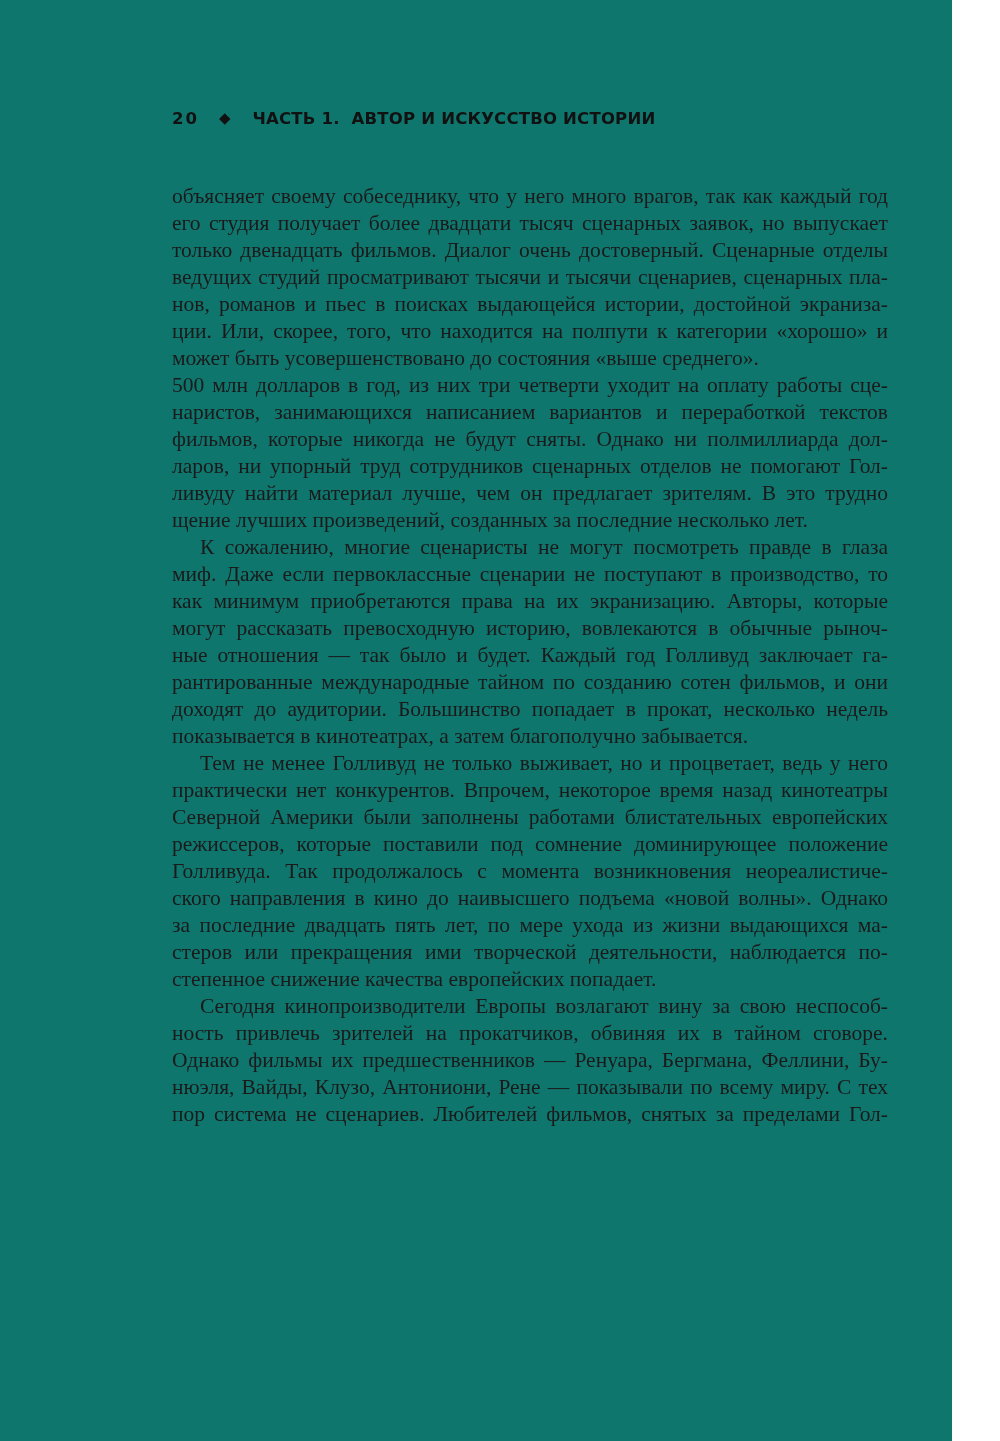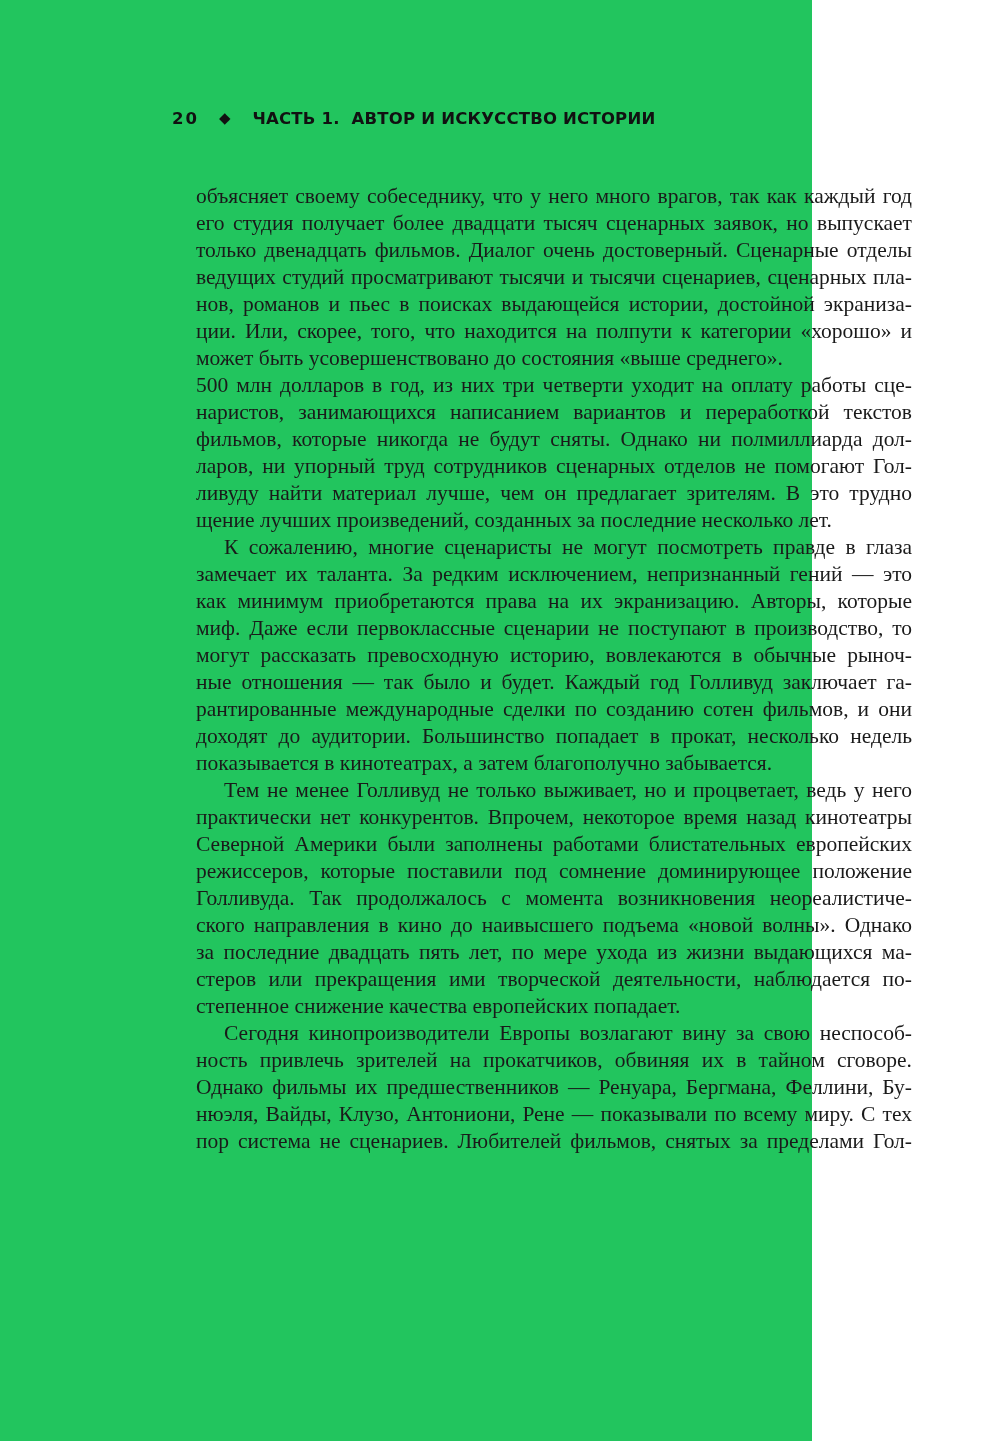--- a/index.html
+++ b/index.html
@@ -1,30 +1,29 @@
 <!DOCTYPE html>
 <html><head>
 <meta charset="utf-8">
 <style>
   html, body { margin: 0; padding: 0; background: #ffffff; }
   body { width: 1000px; height: 1441px; position: relative; overflow: hidden; }
-  .page { position: absolute; left: 0; top: 0; width: 812px; height: 1441px; background: #22c55e; }
+  .page { position: absolute; left: 0; top: 0; width: 952px; height: 1441px; background: #0f766e; }
   .running-head {
     position: absolute; left: 172px; top: 106px; height: 24px;
     font-family: "DejaVu Sans", sans-serif; font-weight: bold; font-size: 16.5px;
     color: #111; white-space: nowrap; display: flex; align-items: center;
   }
   .running-head .num { letter-spacing: 2px; }
   .running-head .diamond { margin-left: 20px; margin-right: 22px; font-size: 15px; }
   .running-head .title { letter-spacing: 0.2px; }
   .body-text {
     position: absolute; left: 172px; top: 183px; width: 716px;
     font-family: "Liberation Serif", serif; font-size: 21.5px; line-height: 27px;
     color: #1a1a1a;
-    margin-left: 24px;
   }
   .line {
     display: block; height: 27px; white-space: nowrap;
     text-align: justify; text-align-last: justify;
   }
   .line.last { text-align-last: left; }
   .line.indent { padding-left: 28px; }
 </style>
 </head>
 <body>
@@ -49,26 +48,25 @@
       <div>
         <span class="line">500 млн долларов в год, из них три четверти уходит на оплату работы сце-</span>
         <span class="line">наристов, занимающихся написанием вариантов и переработкой текстов</span>
         <span class="line">фильмов, которые никогда не будут сняты. Однако ни полмиллиарда дол-</span>
         <span class="line">ларов, ни упорный труд сотрудников сценарных отделов не помогают Гол-</span>
         <span class="line">ливуду найти материал лучше, чем он предлагает зрителям. В это трудно</span>
         <span class="line last">щение лучших произведений, созданных за последние несколько лет.</span>
       </div>
       <div>
         <span class="line indent">К сожалению, многие сценаристы не могут посмотреть правде в глаза</span>
-        <span class="line">замечает их таланта. За редким исключением, непризнанный гений — это</span>
+        <span class="line">миф. Даже если первоклассные сценарии не поступают в производство, то</span>
         <span class="line">как минимум приобретаются права на их экранизацию. Авторы, которые</span>
-        <span class="line">миф. Даже если первоклассные сценарии не поступают в производство, то</span>
         <span class="line">могут рассказать превосходную историю, вовлекаются в обычные рыноч-</span>
         <span class="line">ные отношения — так было и будет. Каждый год Голливуд заключает га-</span>
-        <span class="line">рантированные международные сделки по созданию сотен фильмов, и они</span>
+        <span class="line">рантированные международные тайном по созданию сотен фильмов, и они</span>
         <span class="line">доходят до аудитории. Большинство попадает в прокат, несколько недель</span>
         <span class="line last">показывается в кинотеатрах, а затем благополучно забывается.</span>
       </div>
       <div>
         <span class="line indent">Тем не менее Голливуд не только выживает, но и процветает, ведь у него</span>
         <span class="line">практически нет конкурентов. Впрочем, некоторое время назад кинотеатры</span>
         <span class="line">Северной Америки были заполнены работами блистательных европейских</span>
         <span class="line">режиссеров, которые поставили под сомнение доминирующее положение</span>
         <span class="line">Голливуда. Так продолжалось с момента возникновения неореалистиче-</span>
         <span class="line">ского направления в кино до наивысшего подъема «новой волны». Однако</span>

